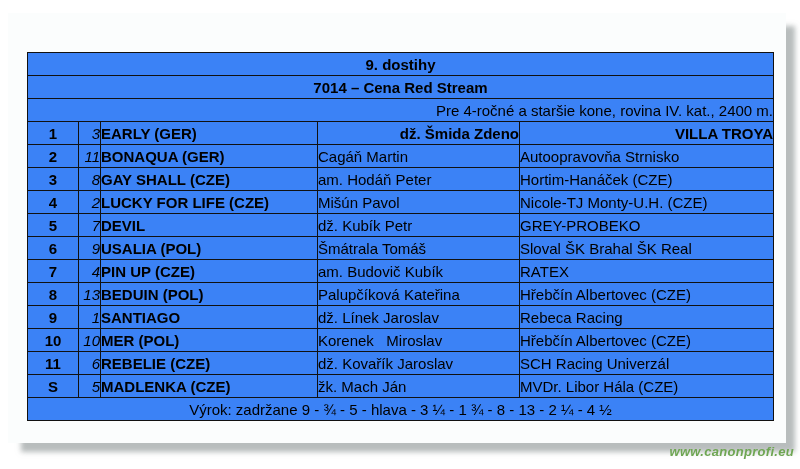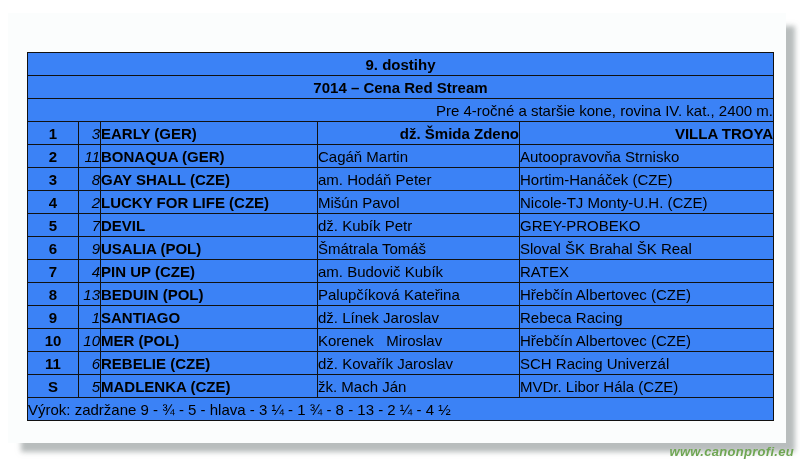--- a/index.html
+++ b/index.html
@@ -72,21 +72,21 @@
     white-space: pre;
   }
   td.owner {
     padding-left: 4px;
   }
   tr.winner td.jockey, tr.winner td.owner {
     font-weight: bold;
     text-align: right;
   }
   td.verdict {
-    text-align: left;
+    text-align: center;
     padding-left: 4px;
   }
   .watermark {
     position: absolute;
     right: 6px;
     top: 444px;
     font-size: 13px;
     font-style: italic;
     font-weight: bold;
     letter-spacing: 0.3px;

